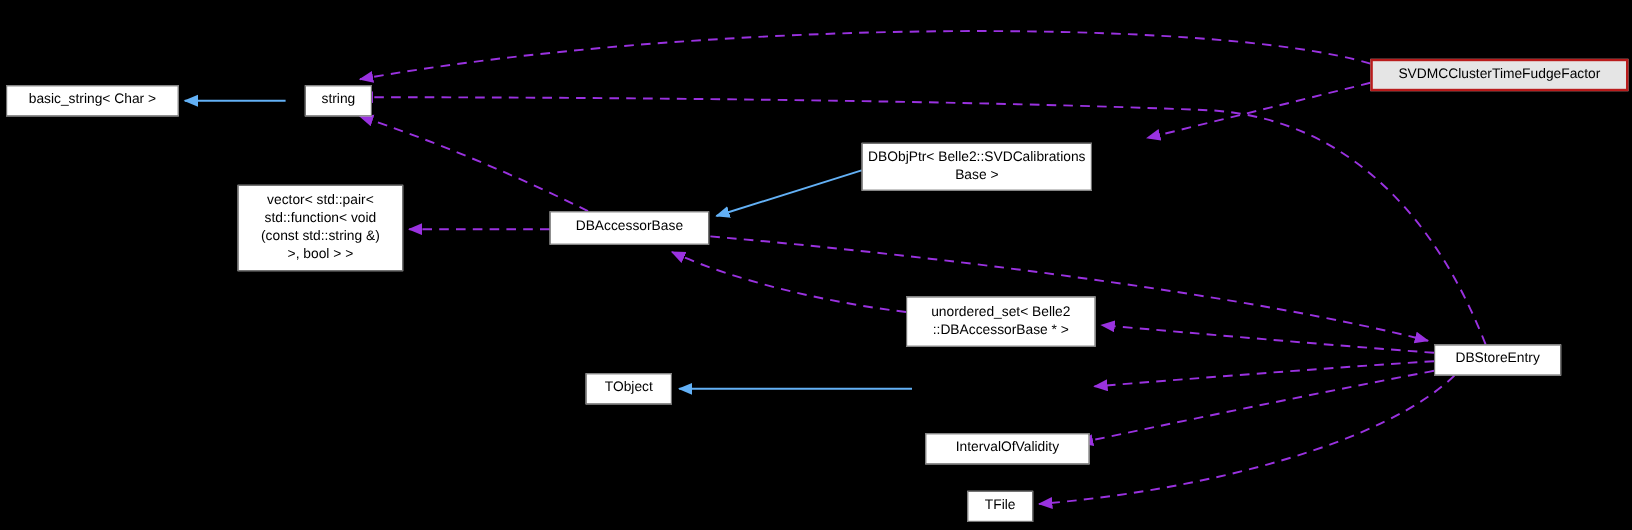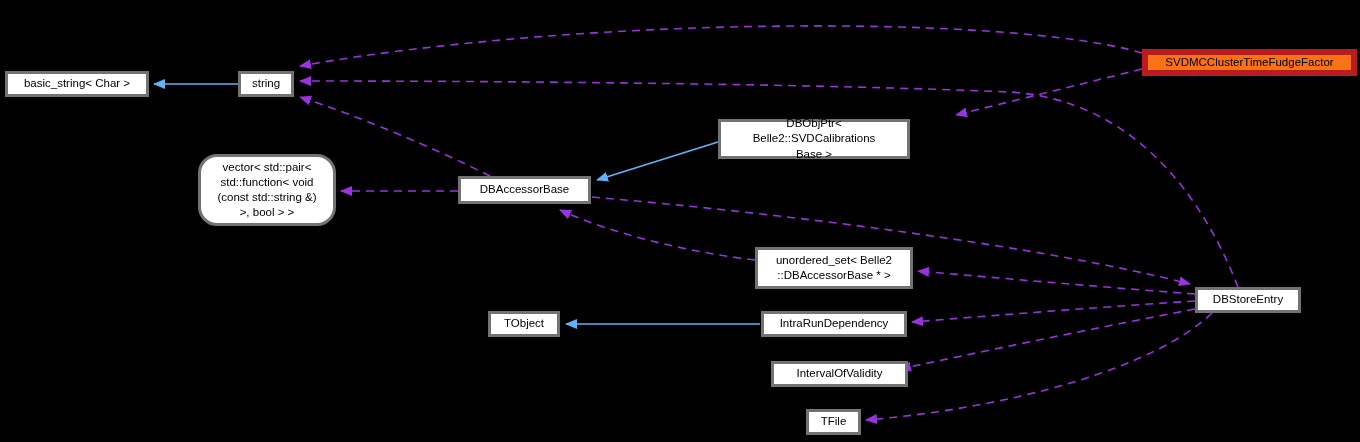--- a/index.html
+++ b/index.html
@@ -8,35 +8,35 @@
     width:1360px;height:442px;
     background:#000000;
     font-family:"Liberation Sans","DejaVu Sans",sans-serif;
     overflow:hidden;
   }
   #edges{position:absolute;left:0;top:0;width:1360px;height:442px;}
   .node{
     position:absolute;
     box-sizing:border-box;
     background:#ffffff;
-    border:3px solid #737373;
+    border:1px solid #737373;
     color:#000000;
     font-size:11.5px;
     line-height:1.32;
     display:flex;
     align-items:center;
     justify-content:center;
     text-align:center;
     white-space:pre-line;
     padding:1px 4px;
     cursor:pointer;
   }
   .node.main{
-    background:#f97316;
-    border:6px solid #b91c1c;
+    background:#e5e5e5;
+    border:2px solid #b91c1c;
     cursor:default;
   }
   .edge{fill:none;stroke-width:1.6px;}
   .edge.inherit{stroke:#63b1f6;}
   .edge.usage{stroke:#9a32e0;stroke-dasharray:8,6;}
 </style>
 </head>
 <body>
 
 <div id="canvas">
@@ -63,40 +63,39 @@
     <path class="edge usage" d="M 755 260 C 688 252, 612 234, 560 210" marker-end="url(#arrow-purple)"></path>
     <path class="edge usage" d="M 592 197 C 800 215, 1050 248, 1190 284" marker-end="url(#arrow-purple)"></path>
     <path class="edge usage" d="M 1195 294 C 1100 287, 1000 278, 918 271" marker-end="url(#arrow-purple)"></path>
     <path class="edge usage" d="M 1195 301 C 1100 307, 1000 315, 912 322" marker-end="url(#arrow-purple)"></path>
     <path class="edge usage" d="M 1195 309 C 1085 330, 975 353, 900 369" marker-end="url(#arrow-purple)"></path>
     <path class="edge usage" d="M 1212 313 C 1155 368, 1010 408, 866 420" marker-end="url(#arrow-purple)"></path>
   </svg>
 
   <div class="node" style="left:5px;top:71px;width:144px;height:26px;">basic_string&lt; Char &gt;</div>
 
-  <div class="node" style="left:238px;top:71px;width:56px;height:26px;">string</div>
+  <div class="node" style="left:254px;top:71px;width:56px;height:26px;">string</div>
 
   <div class="node main" style="left:1142px;top:49px;width:215px;height:27px;">SVDMCClusterTimeFudgeFactor</div>
 
   <div class="node" style="left:718px;top:119px;width:192px;height:40px;">DBObjPtr&lt; Belle2::SVDCalibrations
 Base &gt;</div>
 
-  <div class="node" style="left:198px;top:154px;width:138px;height:72px;border-radius:19px;">vector&lt; std::pair&lt;
+  <div class="node" style="left:198px;top:154px;width:138px;height:72px;">vector&lt; std::pair&lt;
 std::function&lt; void
 (const std::string &amp;)
 &gt;, bool &gt; &gt;</div>
 
   <div class="node" style="left:458px;top:176px;width:133px;height:28px;">DBAccessorBase</div>
 
   <div class="node" style="left:755px;top:247px;width:158px;height:42px;">unordered_set&lt; Belle2
 ::DBAccessorBase * &gt;</div>
 
   <div class="node" style="left:488px;top:311px;width:72px;height:26px;">TObject</div>
 
-  <div class="node" style="left:761px;top:311px;width:146px;height:26px;">IntraRunDependency</div>
 
   <div class="node" style="left:771px;top:361px;width:137px;height:26px;">IntervalOfValidity</div>
 
   <div class="node" style="left:806px;top:409px;width:55px;height:26px;">TFile</div>
 
   <div class="node" style="left:1195px;top:287px;width:106px;height:26px;">DBStoreEntry</div>
 
 </div>
 
 </body></html>

